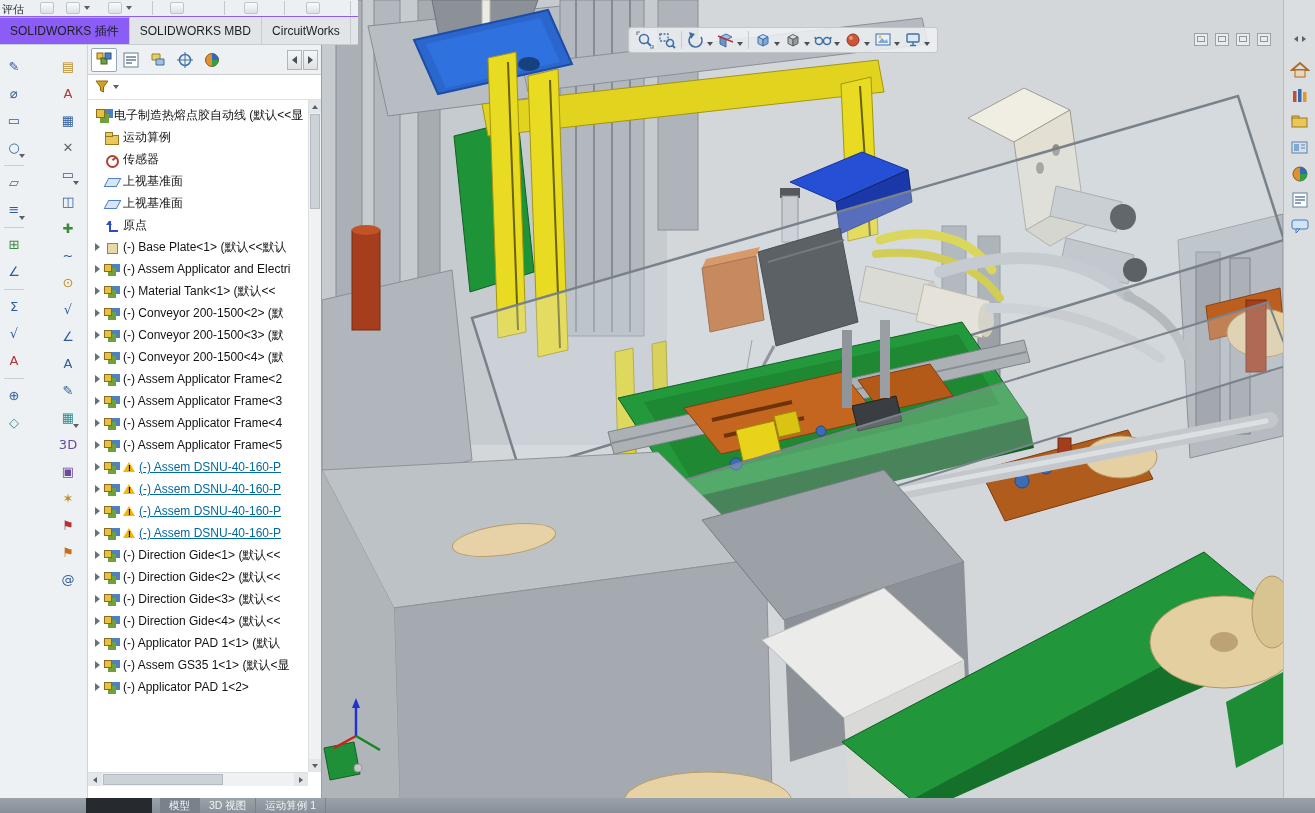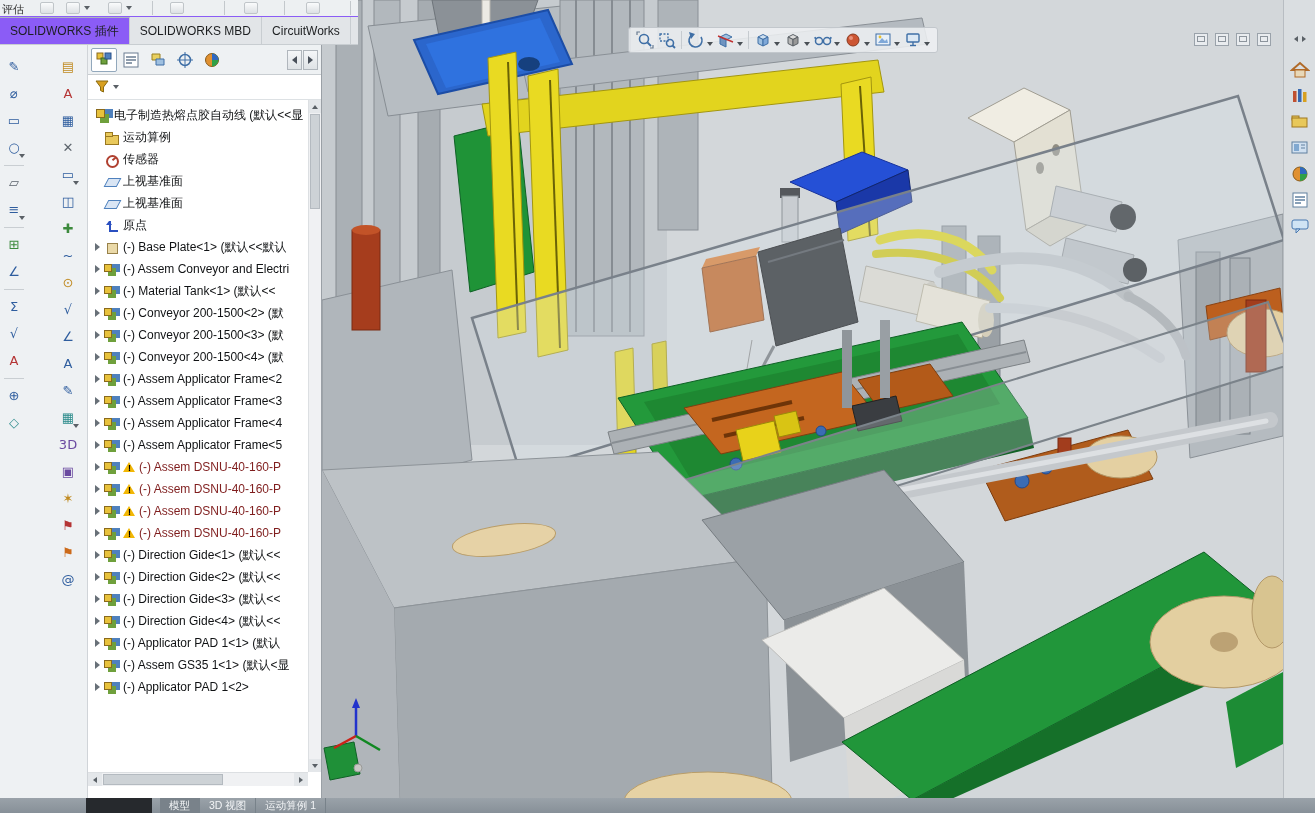--- a/index.html
+++ b/index.html
@@ -113,21 +113,21 @@
                     background:#b04030; transform:rotate(-40deg); }
   .i-note::before { content:"A"; position:absolute; left:2px; top:1px; font-weight:bold; font-size:11px;
                     color:#2f7a2f; }
   .i-note::after { content:""; position:absolute; left:11px; top:3px; width:3px; height:8px; background:#c04040; }
   .warn-badge { position:relative; width:14px; height:12px; flex:none; display:none; margin-right:2px; }
   .warn-badge.show { display:block; }
   .warn-badge::before { content:""; position:absolute; left:0; top:1px; border-left:6px solid transparent;
                     border-right:6px solid transparent; border-bottom:10px solid #f2b705; }
   .warn-badge::after { content:"!"; position:absolute; left:5px; top:2px; font-weight:bold; font-size:9px;
                     color:#000; }
-  .lbl.orange { color:#7f1d1d; }
+  .lbl.orange { color:#0369a1;text-decoration:underline; }
 
   
   #vscroll { position:absolute; right:0; top:55px; bottom:26px; width:13px; background:#f0f1f3;
              border-left:1px solid #dcdfe2; }
   #vscroll .vthumb { position:absolute; left:1px; right:1px; top:14px; height:95px; background:#cdd2d6;
              border:1px solid #b4bac0; }
   .sarrow { position:absolute; left:0; right:0; height:13px; background:#e4e7ea; display:flex;
             align-items:center; justify-content:center; }
   .sa-up { top:0; } .sa-dn { bottom:0; }
   .t-up { width:0;height:0;border-left:3px solid transparent;border-right:3px solid transparent;border-bottom:4px solid #5a6066; }
@@ -746,21 +746,21 @@
           <span class="tw"></span>
           <span class="ticon i-part"></span>
 
           <span class="lbl">(-) Base Plate&lt;1&gt; (默认&lt;&lt;默认</span>
         </div>
 
         <div class="trow">
           <span class="tw"></span>
           <span class="ticon i-assembly"></span>
 
-          <span class="lbl">(-) Assem Conveyor and Electri</span>
+          <span class="lbl">(-) Assem Applicator and Electri</span>
         </div>
 
         <div class="trow">
           <span class="tw"></span>
           <span class="ticon i-assembly"></span>
 
           <span class="lbl">(-) Material Tank&lt;1&gt; (默认&lt;&lt;</span>
         </div>
 
 

